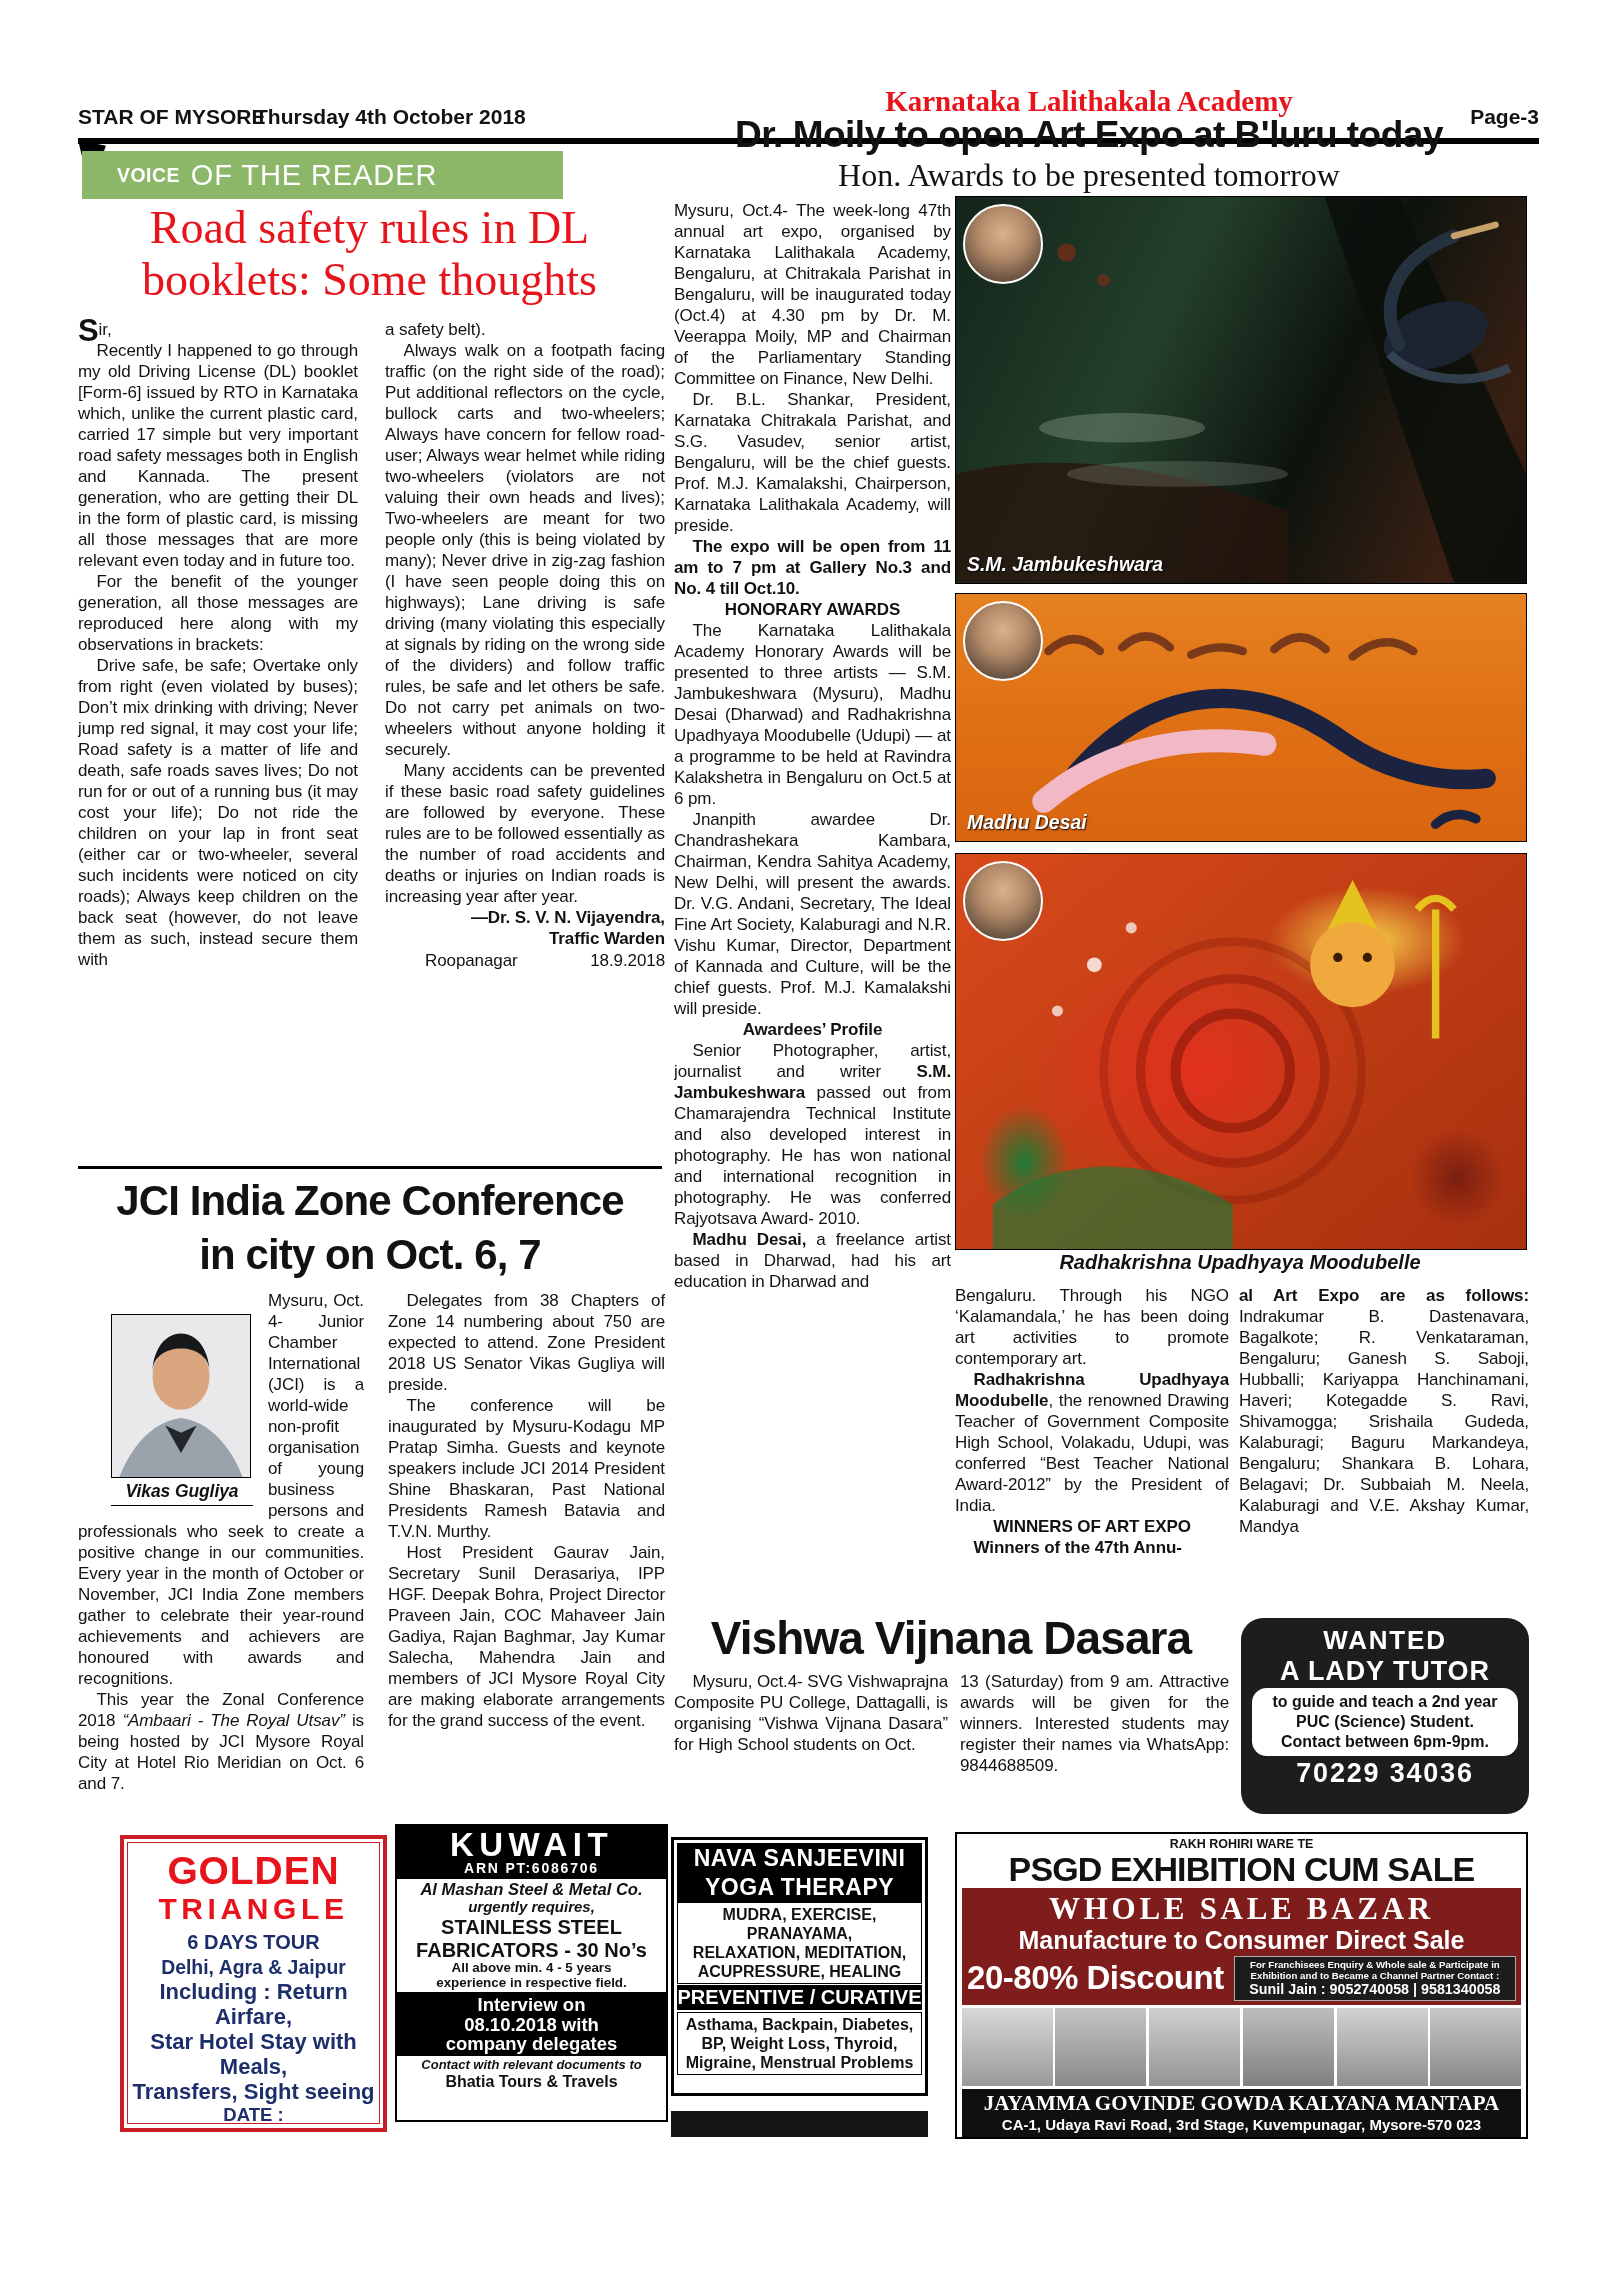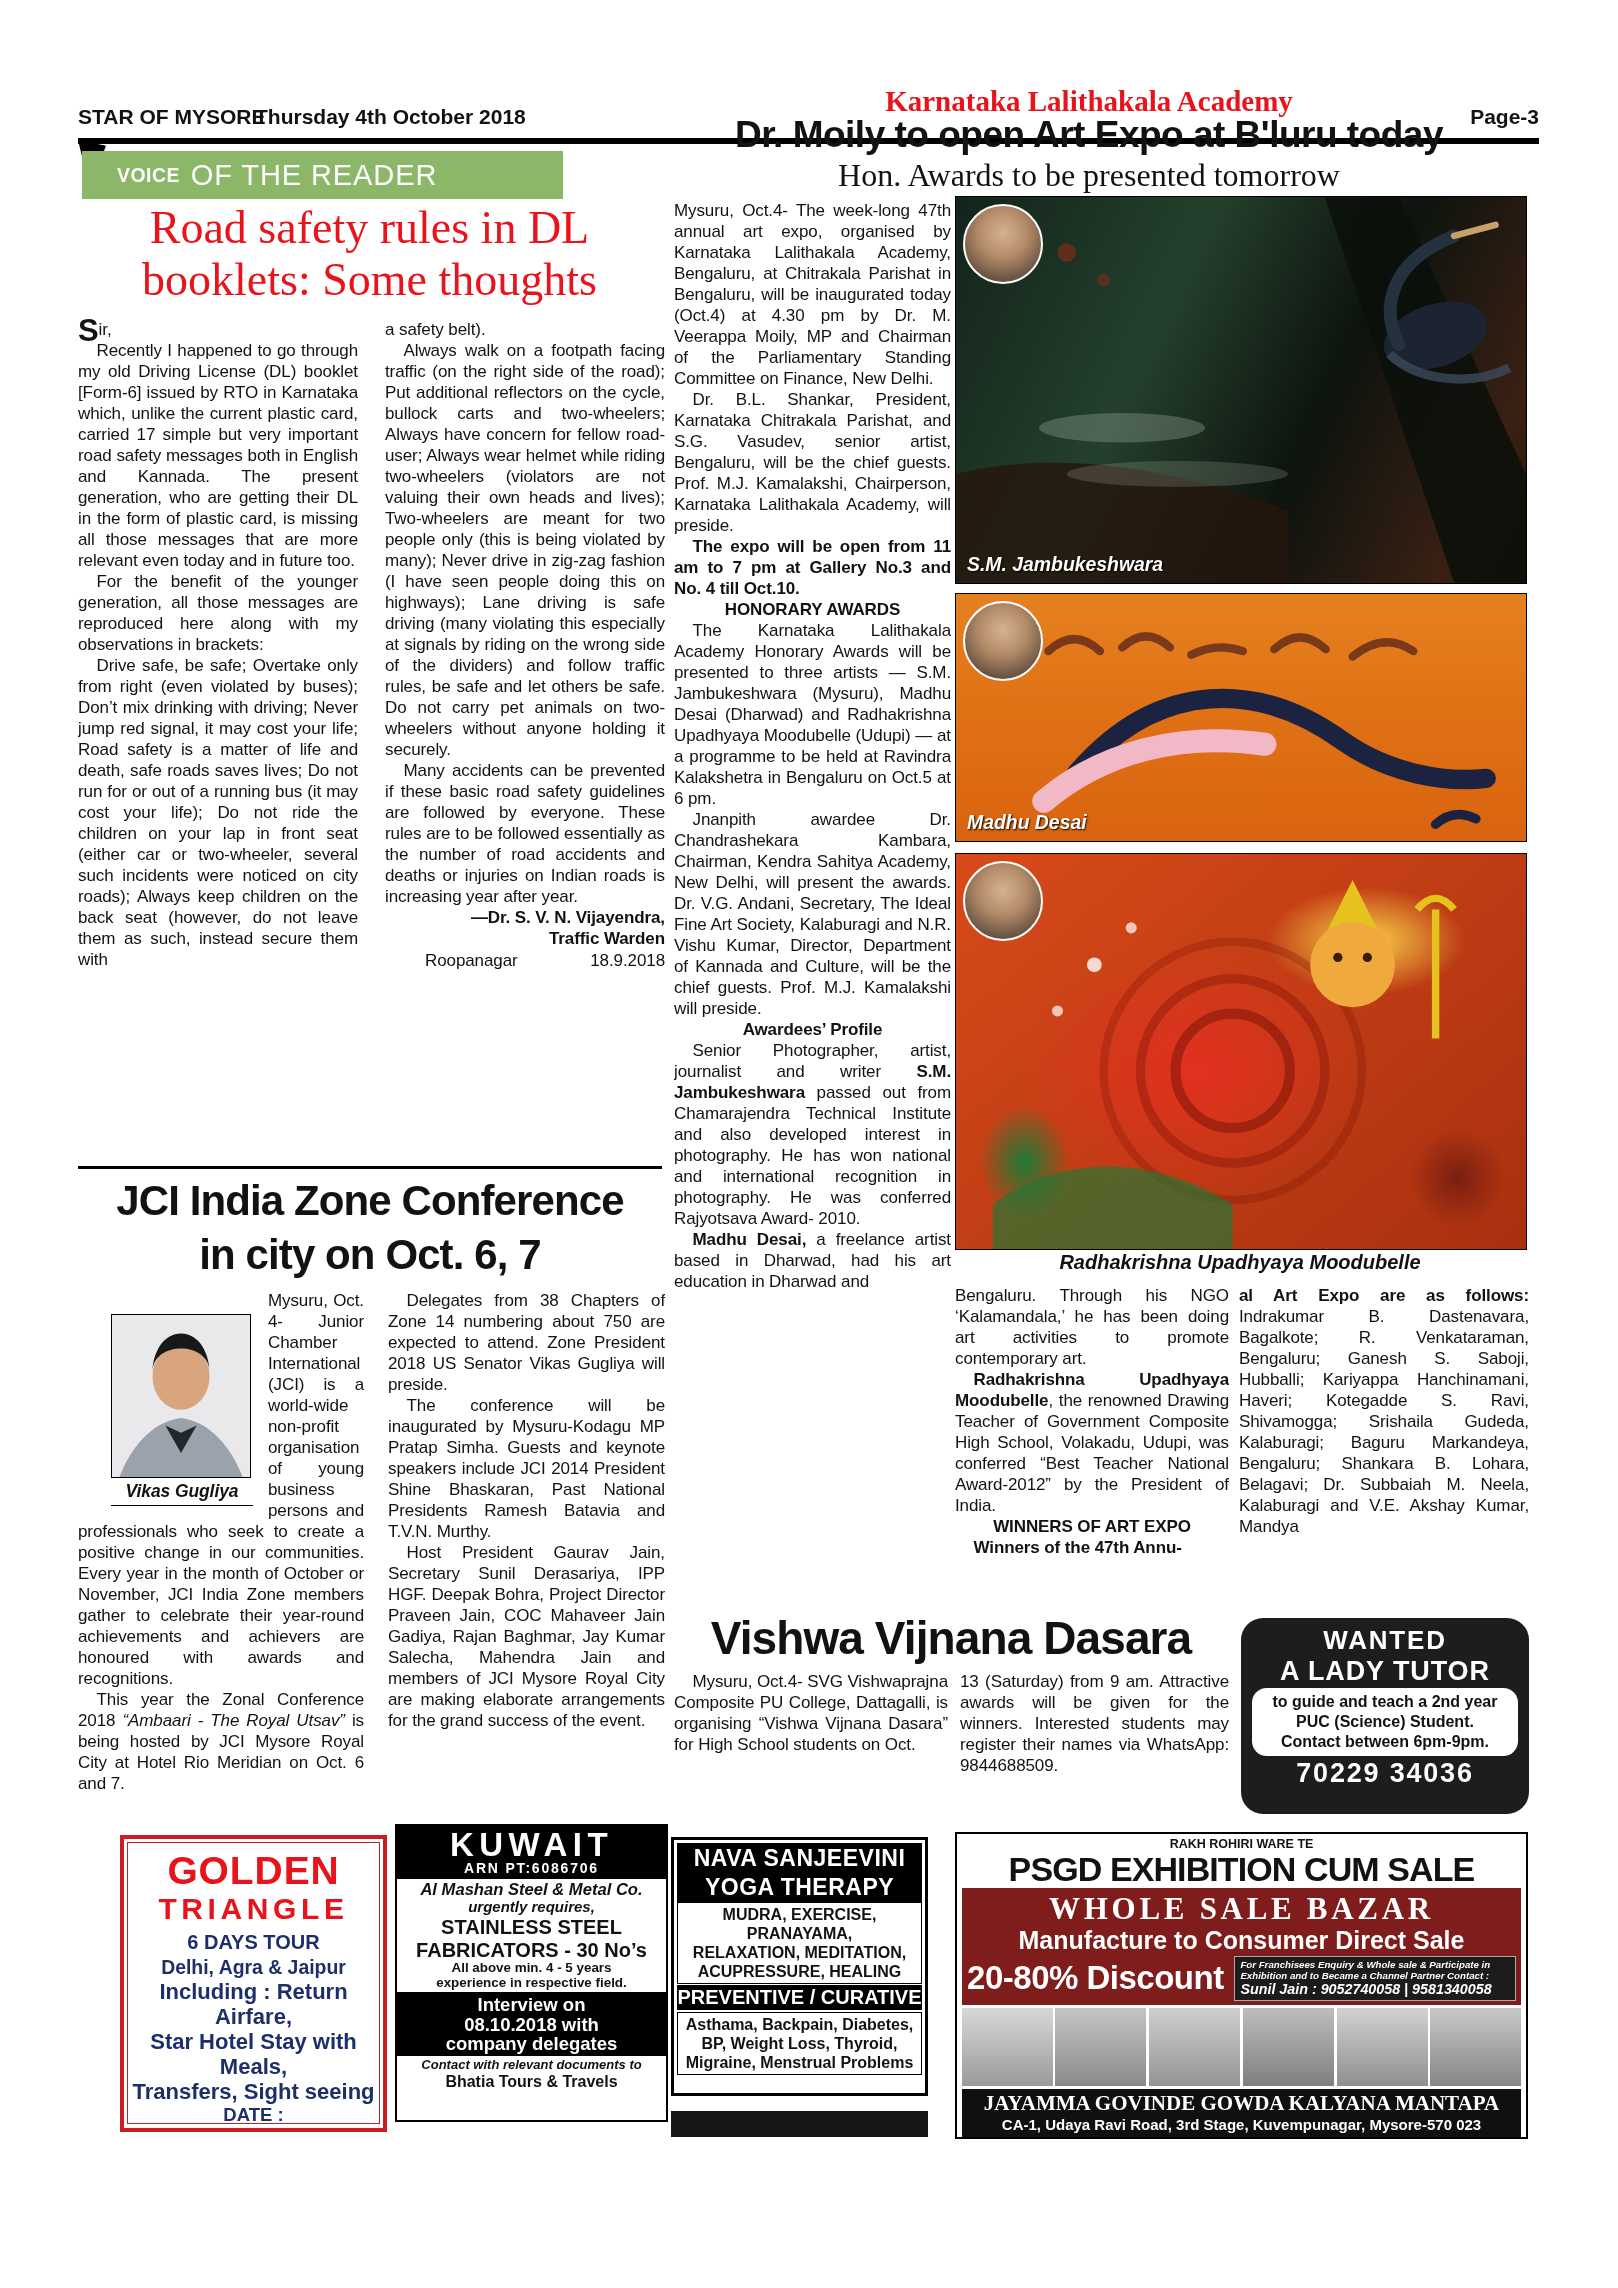--- a/index.html
+++ b/index.html
@@ -124,21 +124,21 @@
   .psgd{left:955px;top:1832px;width:573px;height:307px;border:2.8px solid #000;
         background:#fff;box-sizing:border-box;padding:2.8px 4.6px;overflow:hidden;}
   .ps0{text-align:center;font-weight:bold;font-size:12.5px;line-height:14px;}
   .ps1{text-align:center;font-weight:bold;font-size:34px;line-height:37px;letter-spacing:-0.9px;}
   .psdark{background:#7f1d1d;color:#fff;text-align:center;padding:2.8px 5.5px 4.6px 5.5px;}
   .ps2{font-family:"Liberation Serif",serif;font-weight:bold;font-size:31px;
        letter-spacing:3.7px;line-height:35px;}
   .ps3{font-weight:bold;font-size:25px;line-height:28px;}
   .psrow{display:flex;align-items:center;justify-content:space-between;margin-top:2.8px;}
   .ps4{font-weight:bold;font-size:33px;letter-spacing:-0.5px;}
-  .psbox{border:1.8px solid #aaa;background:#1c1c1c;padding:1.8px 5.5px;width:269px;text-align:left;font-style:italic;}
+  .psbox{border:1.8px solid #aaa;background:#1c1c1c;padding:1.8px 5.5px;width:269px;text-align:center;}
   .ps5{font-size:9.7px;line-height:11px;font-weight:bold;}
   .ps6{font-size:14.3px;line-height:16.6px;font-weight:bold;}
   .strip{display:flex;gap:2.8px;height:78px;margin:2.8px 0;}
   .strip div{flex:1;}
   .psfoot{background:#101010;color:#fff;text-align:center;padding:1.8px 0 3.7px 0;}
   .ps7{font-family:"Liberation Serif",serif;font-weight:bold;font-size:21px;line-height:25px;}
   .ps8{font-weight:bold;font-size:15px;line-height:17.5px;}
 </style>
 </head>
 <body>

